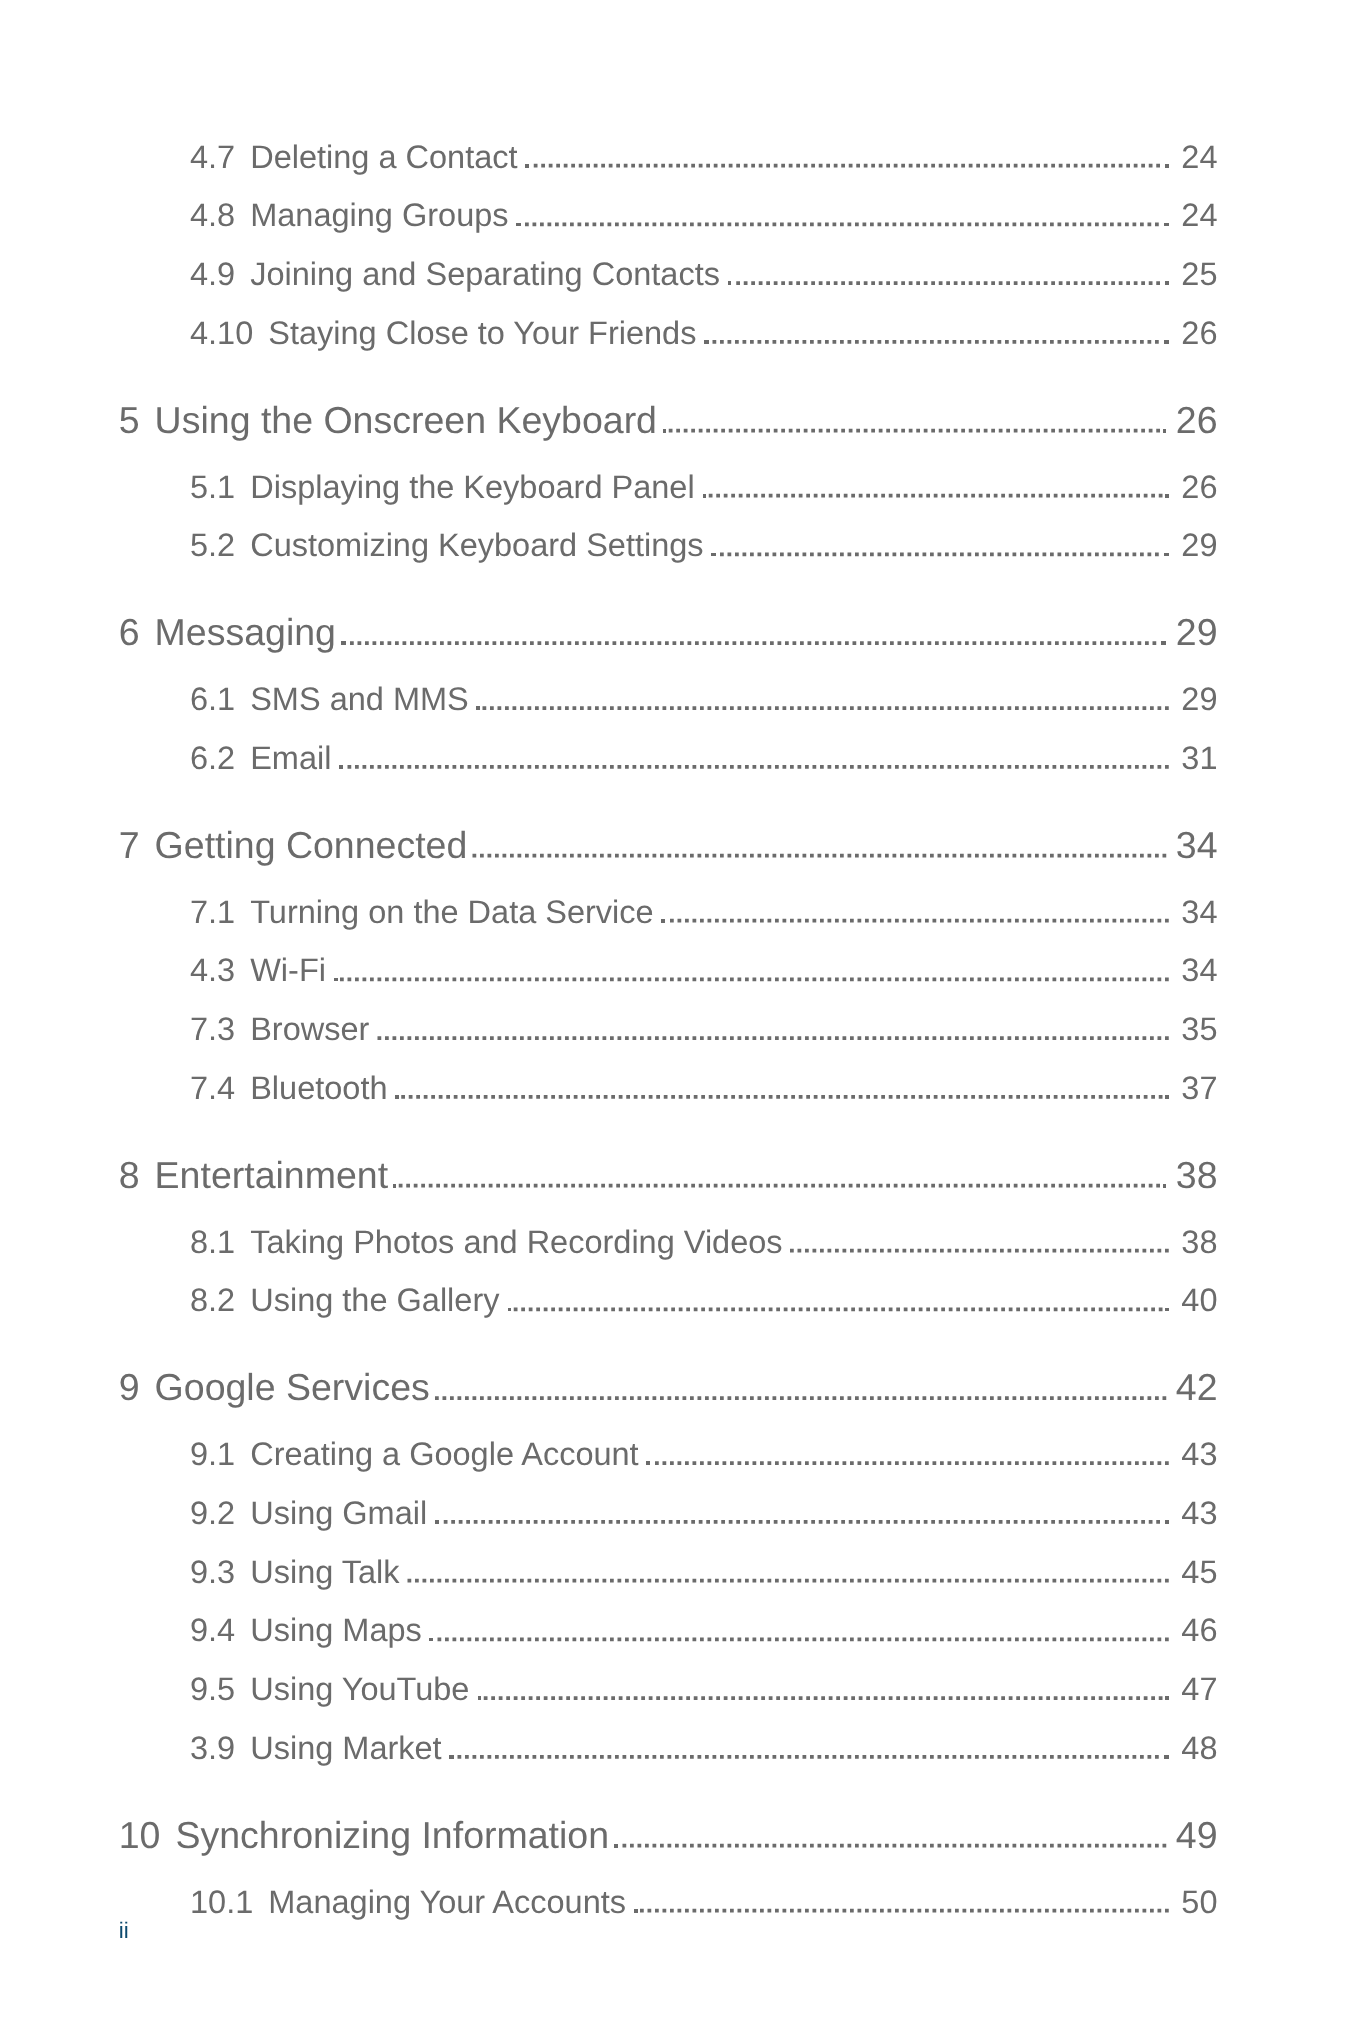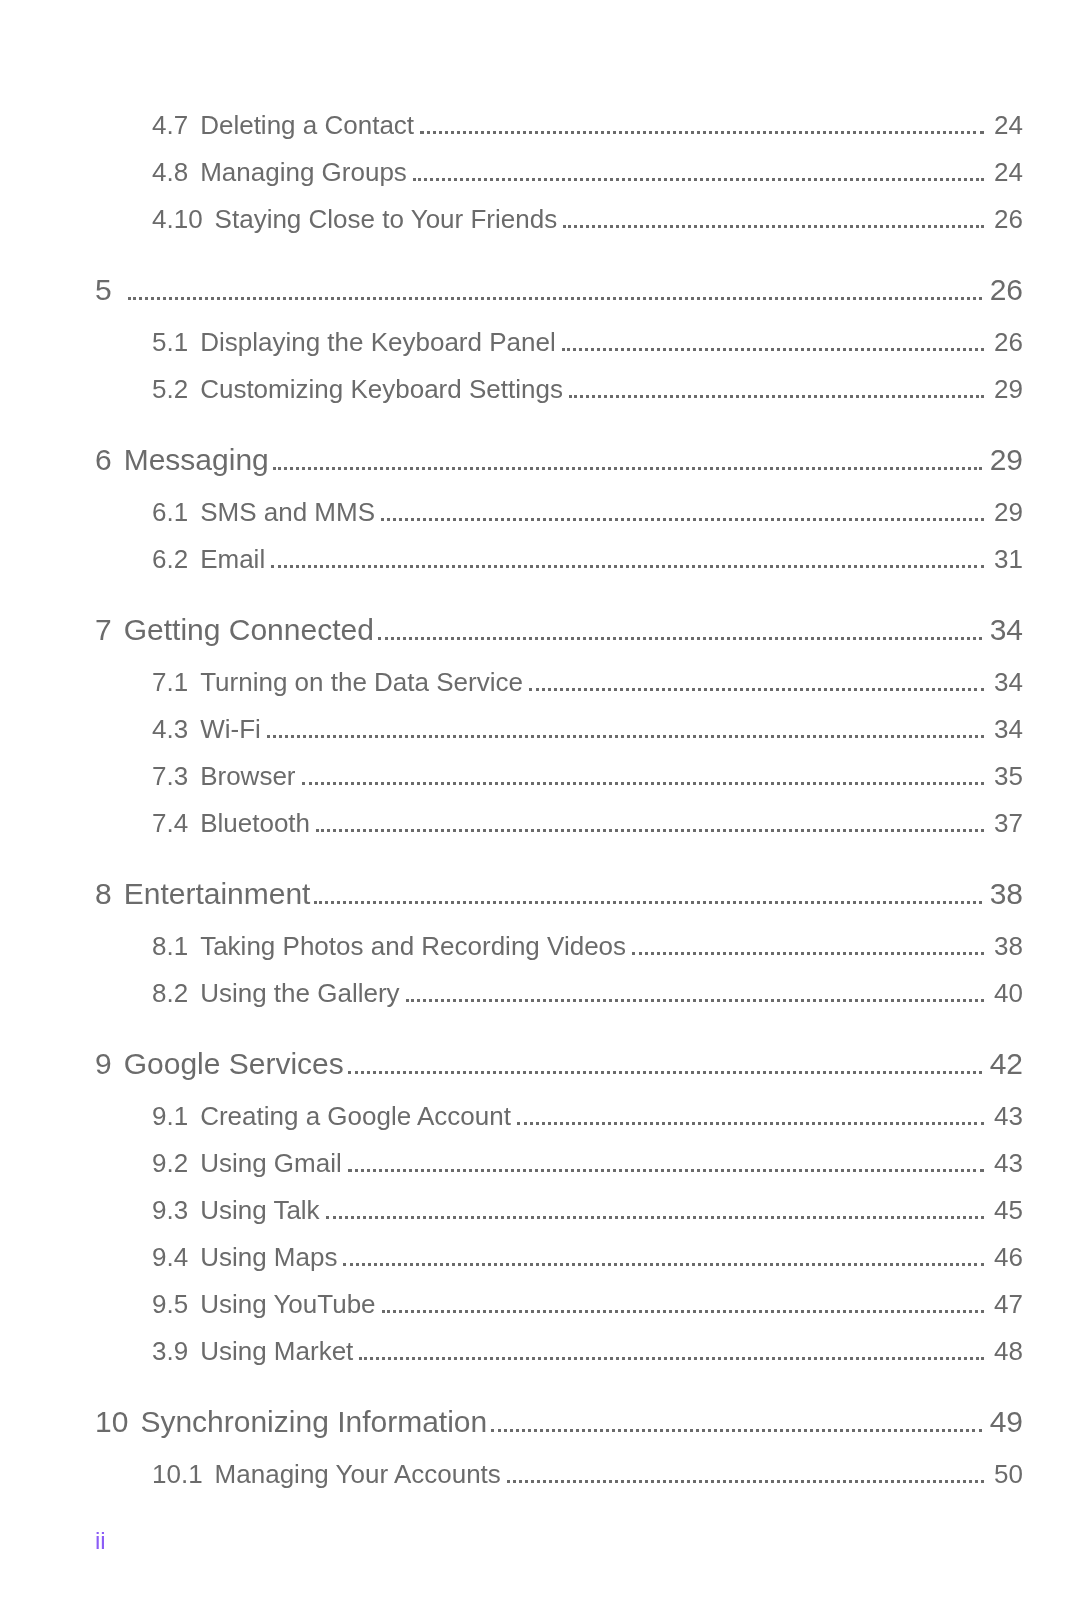--- a/index.html
+++ b/index.html
@@ -9,21 +9,21 @@
     }
     body {
       background: #ffffff;
       font-family: Arial, Helvetica, sans-serif;
       width: 1080px;
       height: 1617px;
       position: relative;
       color: #6b6b6b;
     }
     .page {
-      padding: 110px 57px 0 95px;
+      padding: 110px 106px 0 95px;
     }
     .toc-chapter {
       display: flex;
       align-items: baseline;
       font-size: 30px;
       margin-top: 38px;
       margin-bottom: 20px;
       white-space: nowrap;
     }
     .toc-chapter .num {
@@ -55,22 +55,22 @@
       margin: 0 6px 5px 6px;
       min-width: 10px;
     }
     .toc-sub .page-num {
       margin-left: 4px;
     }
     .page-footer {
       position: absolute;
       bottom: 62px;
       left: 95px;
-      font-size: 24px;
-      color: #8b5cf6;
+      font-size: 18px;
+      color: #0c4a6e;
     }
     .initial-subs {
       margin-top: 0;
     }
   </style>
 </head>
 <body>
 
 <div class="page">
 
@@ -81,29 +81,36 @@
       <span class="dots"></span>
       <span class="page-num">24</span>
     </div>
     <div class="toc-sub">
       <span class="num">4.8</span>
       <span>Managing Groups</span>
       <span class="dots"></span>
       <span class="page-num">24</span>
     </div>
     <div class="toc-sub">
+      <span class="num">4.9</span>
+      <span>Joining and Separating Contacts</span>
+      <span class="dots"></span>
+      <span class="page-num">25</span>
+    </div>
+    <div class="toc-sub">
       <span class="num">4.10</span>
       <span>Staying Close to Your Friends</span>
       <span class="dots"></span>
       <span class="page-num">26</span>
     </div>
   </div>
 
   <div class="toc-chapter">
     <span class="num">5</span>
+    <span>Using the Onscreen Keyboard</span>
     <span class="dots"></span>
     <span class="page-num">26</span>
   </div>
   <div class="toc-sub">
     <span class="num">5.1</span>
     <span>Displaying the Keyboard Panel</span>
     <span class="dots"></span>
     <span class="page-num">26</span>
   </div>
   <div class="toc-sub">

